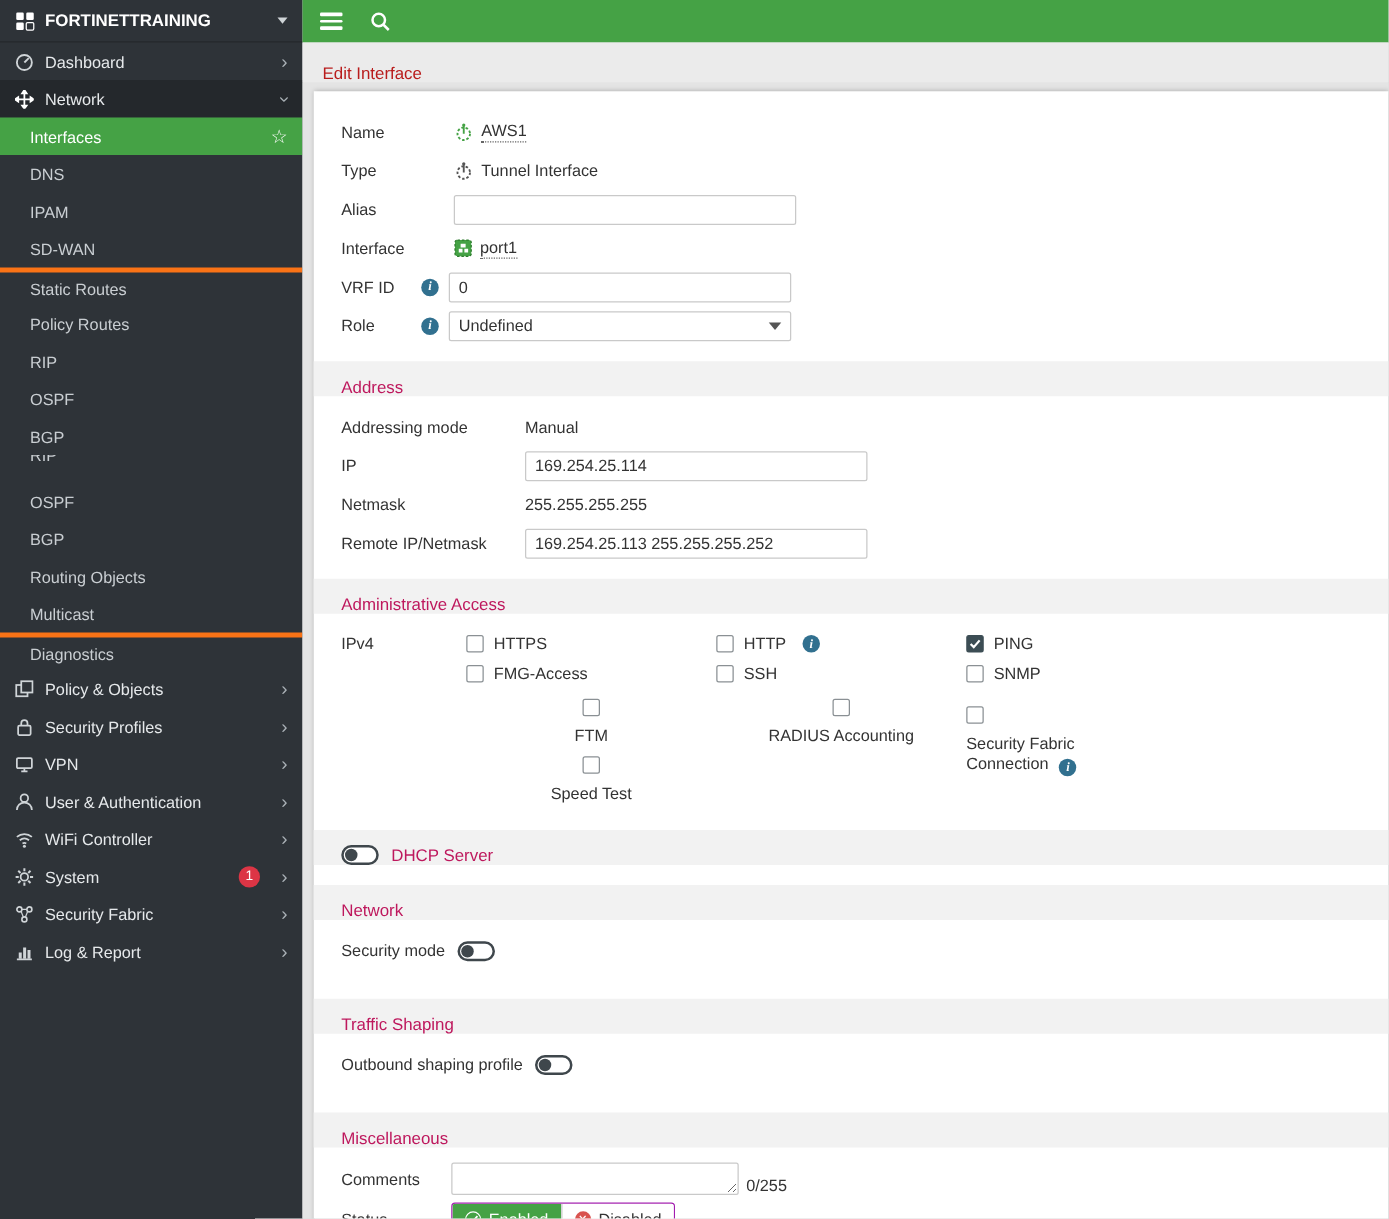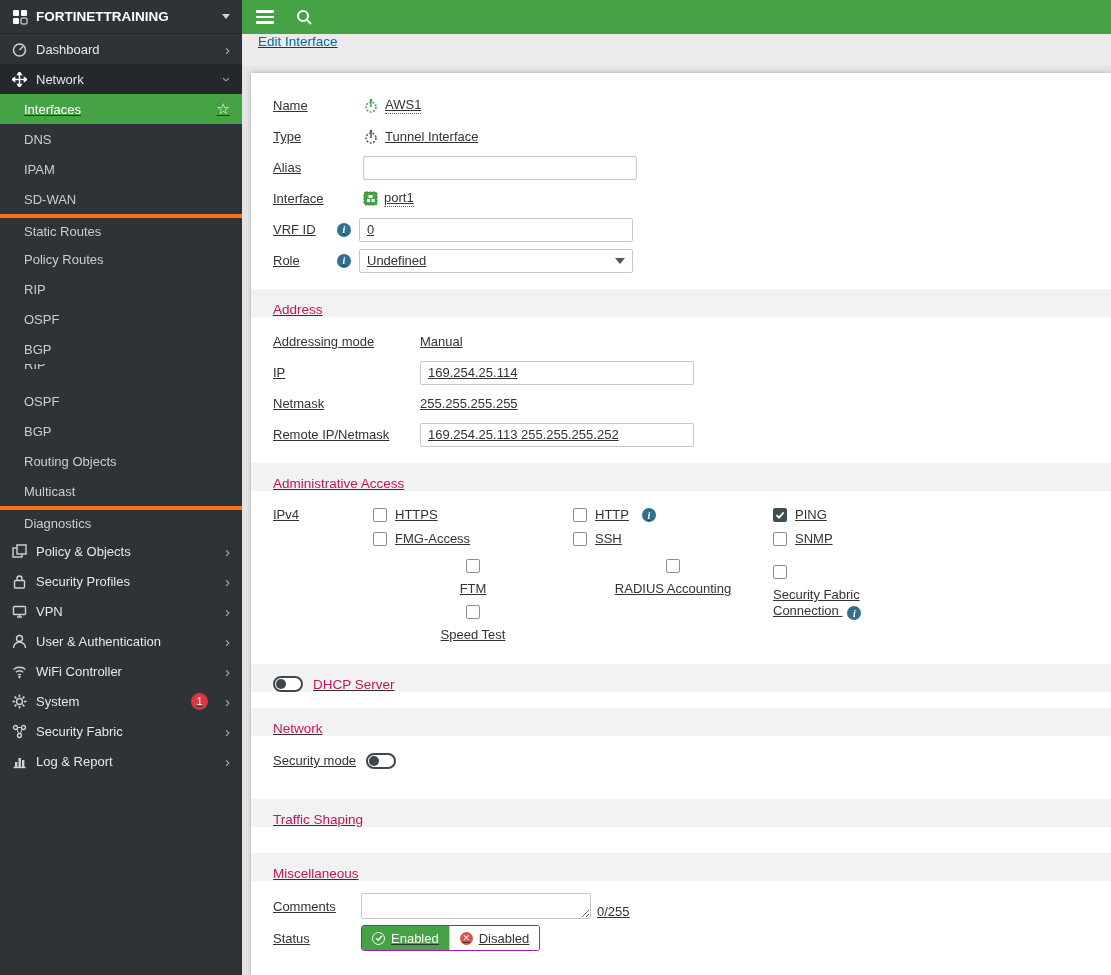--- a/index.html
+++ b/index.html
@@ -1,19 +1,19 @@
 <!DOCTYPE html>
 <html><head>
 <meta charset="utf-8">
 <style>
   * { margin:0; padding:0; box-sizing:border-box; }
   html,body { background:#cfcfcf; }
   .root {
     width:1111px; height:975px; display:flex; overflow:hidden;
-    font-family:"Liberation Sans", sans-serif; font-size:13px; color:#333; background:#e4e4e4;text-decoration:underline;
+    font-family:"Liberation Sans", sans-serif; font-size:13px; color:#333; background:#e4e4e4;
   }
   
   .sidebar { width:242px; flex-shrink:0; background:#2e3338; color:#d5d8da; display:flex; flex-direction:column; overflow:hidden; }
   .logo-row { height:34px; flex-shrink:0; display:flex; align-items:center; gap:8px; padding:0 12px; color:#fff; font-weight:bold; font-size:13.5px; border-bottom:1px solid #24282b; }
   .logo-caret { margin-left:auto; width:0; height:0; border-left:4px solid transparent; border-right:4px solid transparent; border-top:5px solid #cfd4d7; }
   .nav-item { height:30px; flex-shrink:0; display:flex; align-items:center; gap:9px; padding:0 12px; color:#e6e9eb; cursor:pointer; }
   .nav-item.expanded { background:#24282c; }
   .nav-item .icn { flex-shrink:0; }
   .spacer { flex:1; }
   .chev { color:#aab1b6; font-size:15px; line-height:1; display:inline-block; }
@@ -24,21 +24,21 @@
   .sub-item.clipped .sub-label { margin-top:-7px; }
   .sub-item.sep-top { border-top:4px solid #f97316; }
   .star { margin-left:auto; font-size:15px; color:#fff; }
   .badge { margin-left:auto; margin-right:8px; background:#dc3545; color:#fff; min-width:17px; height:17px; border-radius:50%; font-size:11px; display:flex; align-items:center; justify-content:center; }
   .sidebar-fill { flex:1; }
   
   .main { flex:1; display:flex; flex-direction:column; min-width:0; }
   .topbar { height:34px; flex-shrink:0; background:#45a245; display:flex; align-items:center; gap:22px; padding:0 14px; }
   .hamburger { width:18px; display:flex; flex-direction:column; gap:3px; cursor:pointer; }
   .hamburger i { display:block; height:2.5px; background:#fff; border-radius:1px; }
-  .breadcrumb-bar { height:32px; flex-shrink:0; background:#ebebeb; display:flex; align-items:flex-start; padding:0 16px; font-size:13.5px; color:#0369a1; }
+  .breadcrumb-bar { height:32px; flex-shrink:0; background:#ebebeb; display:flex; align-items:flex-end; padding:0 16px; font-size:13.5px; color:#b91c1c; }
   .content { flex:1; background:#e4e4e4; padding:7px 0 26px 9px; overflow:hidden; }
   .card { background:#fff; min-height:100%; box-shadow:0 0 4px rgba(0,0,0,.25); padding:20px 0 24px 0; }
   
   .frow { display:flex; align-items:center; margin:0 22px 6px 22px; min-height:25px; }
   .lbl { width:90px; flex-shrink:0; color:#333; }
   .lbl-wide { width:147px; flex-shrink:0; color:#333; }
   .objref { display:inline-flex; align-items:center; gap:6px; cursor:pointer; }
   .dotted { border-bottom:1px dotted #666; padding-bottom:1px; }
   .tin { width:274px; height:24px; border:1px solid #c9c9c9; border-radius:2px; padding:0 7px; font:13px "Liberation Sans", sans-serif; color:#333; background:#fff; }
   .info { width:14px; height:14px; flex-shrink:0; border-radius:50%; background:#31708f; color:#fff; display:inline-flex; align-items:center; justify-content:center; font:italic bold 10px "Liberation Serif", serif; margin-right:8px; }
@@ -421,20 +421,24 @@
         <div class="band">
           <span>Network</span>
         </div>
         <div class="frow">
           <span style="margin-right:10px;">Security mode</span>
           <span class="toggle"></span>
         </div>
 
         <div class="band" style="margin-top:26px;">
           <span>Traffic Shaping</span>
+        </div>
+        <div class="frow">
+          <span style="margin-right:10px;">Outbound shaping profile</span>
+          <span class="toggle"></span>
         </div>
 
         <div class="band" style="margin-top:26px;">
           <span>Miscellaneous</span>
         </div>
         <div class="frow comments-row">
           <span class="lbl" style="width:88px;">Comments</span>
           <textarea class="cmt" style=""></textarea>
           <span class="counter">0/255</span>
         </div>

